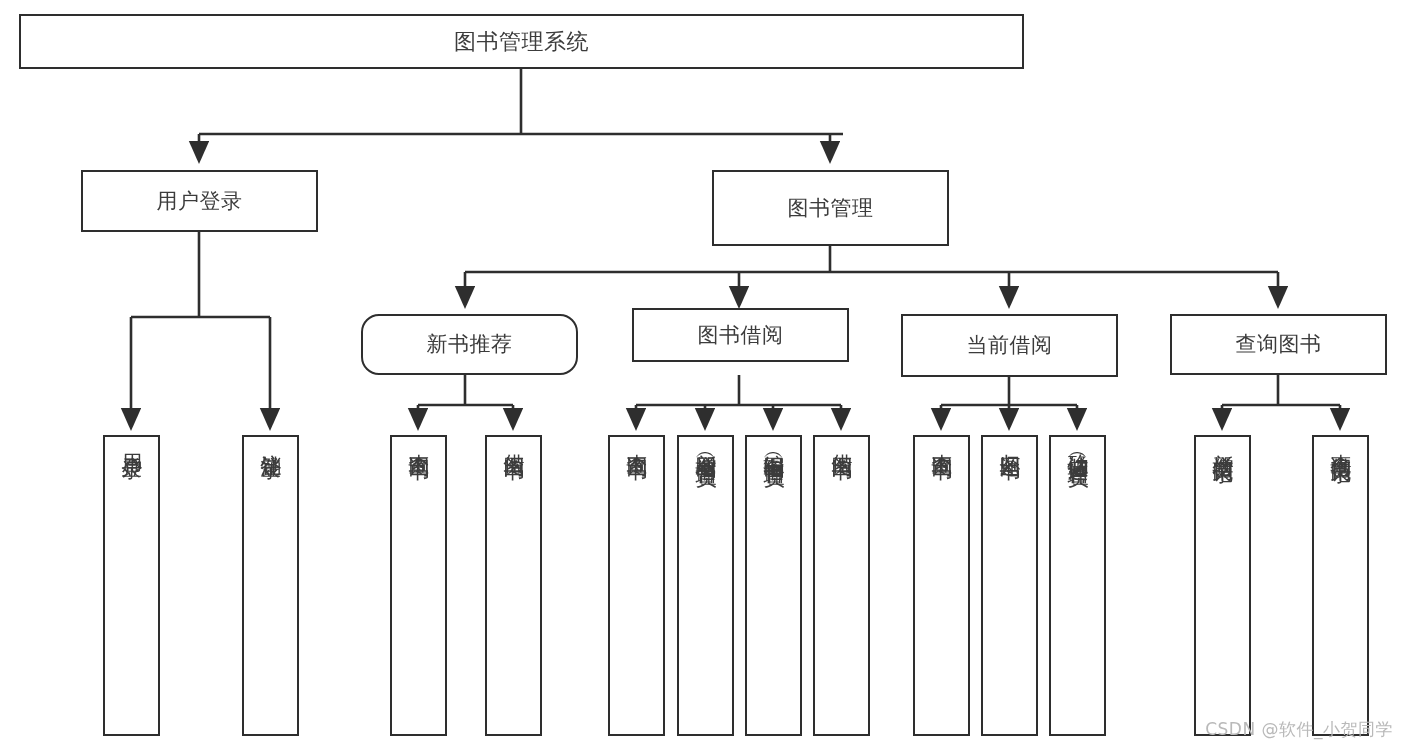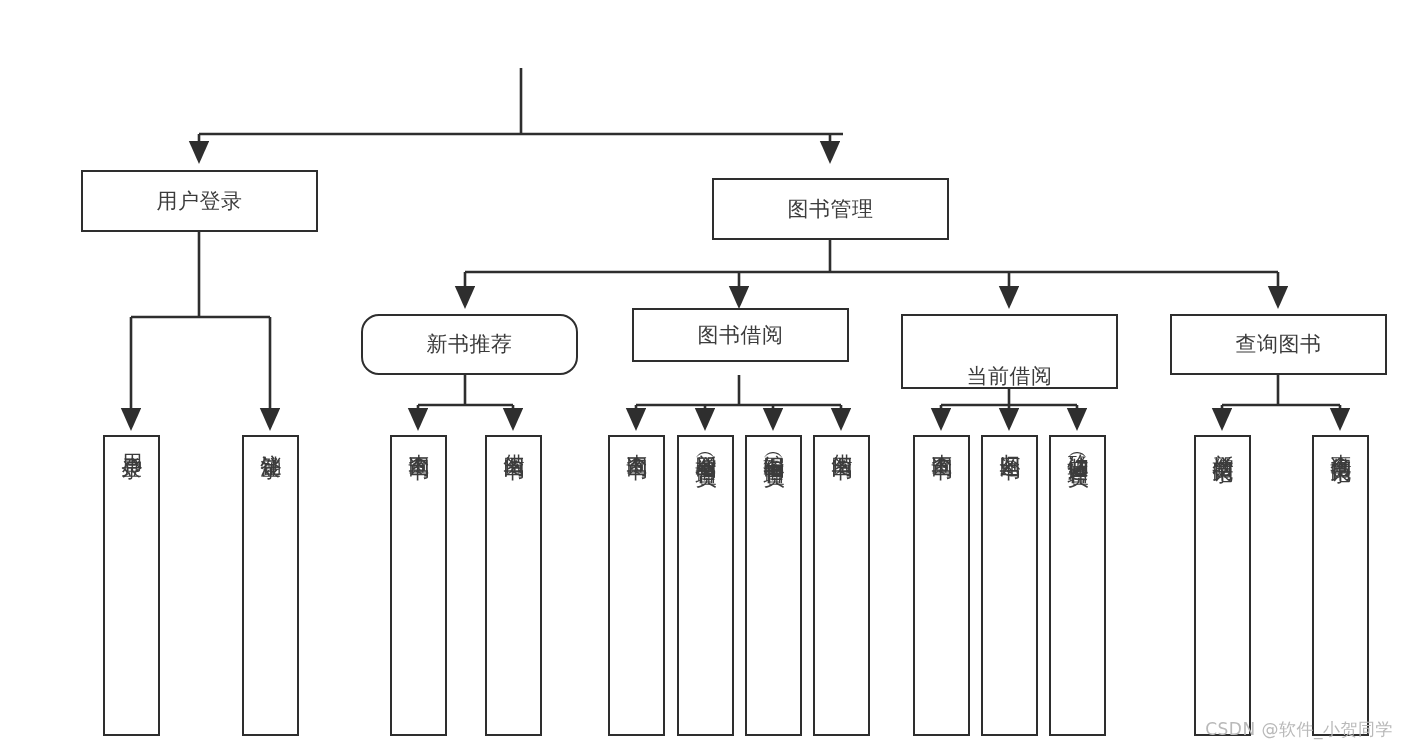--- a/index.html
+++ b/index.html
@@ -115,38 +115,41 @@
       <path d="M1009,405 L1009,427" marker-end="url(#arrow)"></path>
       <path d="M1077,405 L1077,427" marker-end="url(#arrow)"></path>
 
       <path d="M1278,375 L1278,405"></path>
       <path d="M1222,405 L1340,405"></path>
       <path d="M1222,405 L1222,427" marker-end="url(#arrow)"></path>
       <path d="M1340,405 L1340,427" marker-end="url(#arrow)"></path>
     </g>
   </svg>
 
+  <div class="node h root" style="left:19px; top:14px; width:1005px; height:55px;">
+    <span class="label">图书管理系统</span>
+  </div>
 
   <div class="node h" style="left:81px; top:170px; width:237px; height:62px;">
     <span class="label">用户登录</span>
   </div>
 
-  <div class="node h" style="left:712px; top:170px; width:237px; height:62px;margin-top:8px;">
+  <div class="node h" style="left:712px; top:170px; width:237px; height:76px;">
     <span class="label">图书管理</span>
   </div>
 
   <div class="node h" style="left:361px; top:314px; width:217px; height:61px;border-radius:18px;">
     <span class="label">新书推荐</span>
   </div>
 
   <div class="node h" style="left:632px; top:308px; width:217px; height:54px;">
     <span class="label">图书借阅</span>
   </div>
 
-  <div class="node h" style="left:901px; top:314px; width:217px; height:75px;align-items:flex-end;">
+  <div class="node h" style="left:901px; top:314px; width:217px; height:63px;">
     <span class="label">当前借阅</span>
   </div>
 
   <div class="node h" style="left:1170px; top:314px; width:217px; height:61px;">
     <span class="label">查询图书</span>
   </div>
 
   <div class="node v" style="left:103px; top:435px; width:57px; height:301px;">
     <span class="label">用户登录</span>
   </div>

